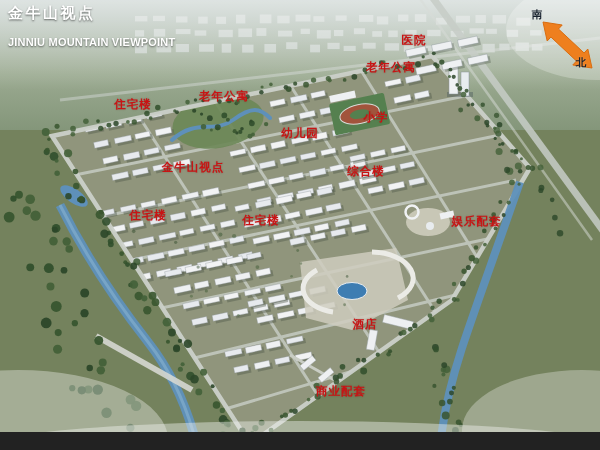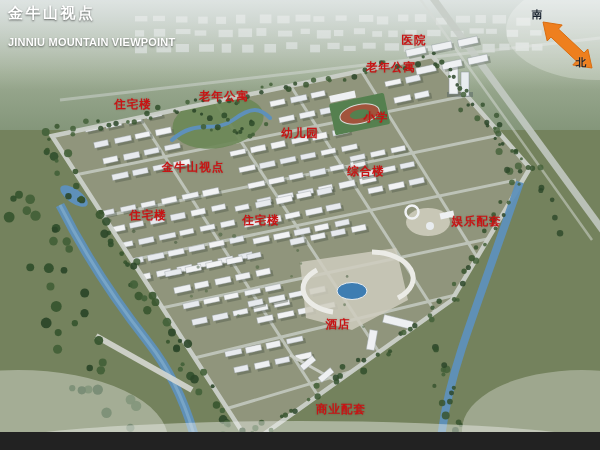--- a/index.html
+++ b/index.html
@@ -794,16 +794,16 @@
       <div class="map-label" style="left: 383px; top: 67px;">老年公寓</div>
       <div class="map-label" style="left: 125px; top: 104px;">住宅楼</div>
       <div class="map-label" style="left: 216px; top: 96px;">老年公寓</div>
       <div class="map-label" style="left: 292px; top: 133px;">幼儿园</div>
       <div class="map-label" style="left: 368px; top: 117px;">小学</div>
       <div class="map-label" style="left: 185px; top: 167px;">金牛山视点</div>
       <div class="map-label" style="left: 358px; top: 171px;">综合楼</div>
       <div class="map-label" style="left: 140px; top: 215px;">住宅楼</div>
       <div class="map-label" style="left: 253px; top: 220px;">住宅楼</div>
       <div class="map-label" style="left: 455px; top: 221px; padding-left: 27px;">娱乐配套</div>
-      <div class="map-label" style="left: 330px; top: 324px;">酒店</div>
-      <div class="map-label" style="left: 333px; top: 409px;">商业配套</div>
+      <div class="map-label" style="left: 357px; top: 324px;">酒店</div>
+      <div class="map-label" style="left: 333px; top: 391px;">商业配套</div>
     </div>
 </div>
 
 </body></html>

